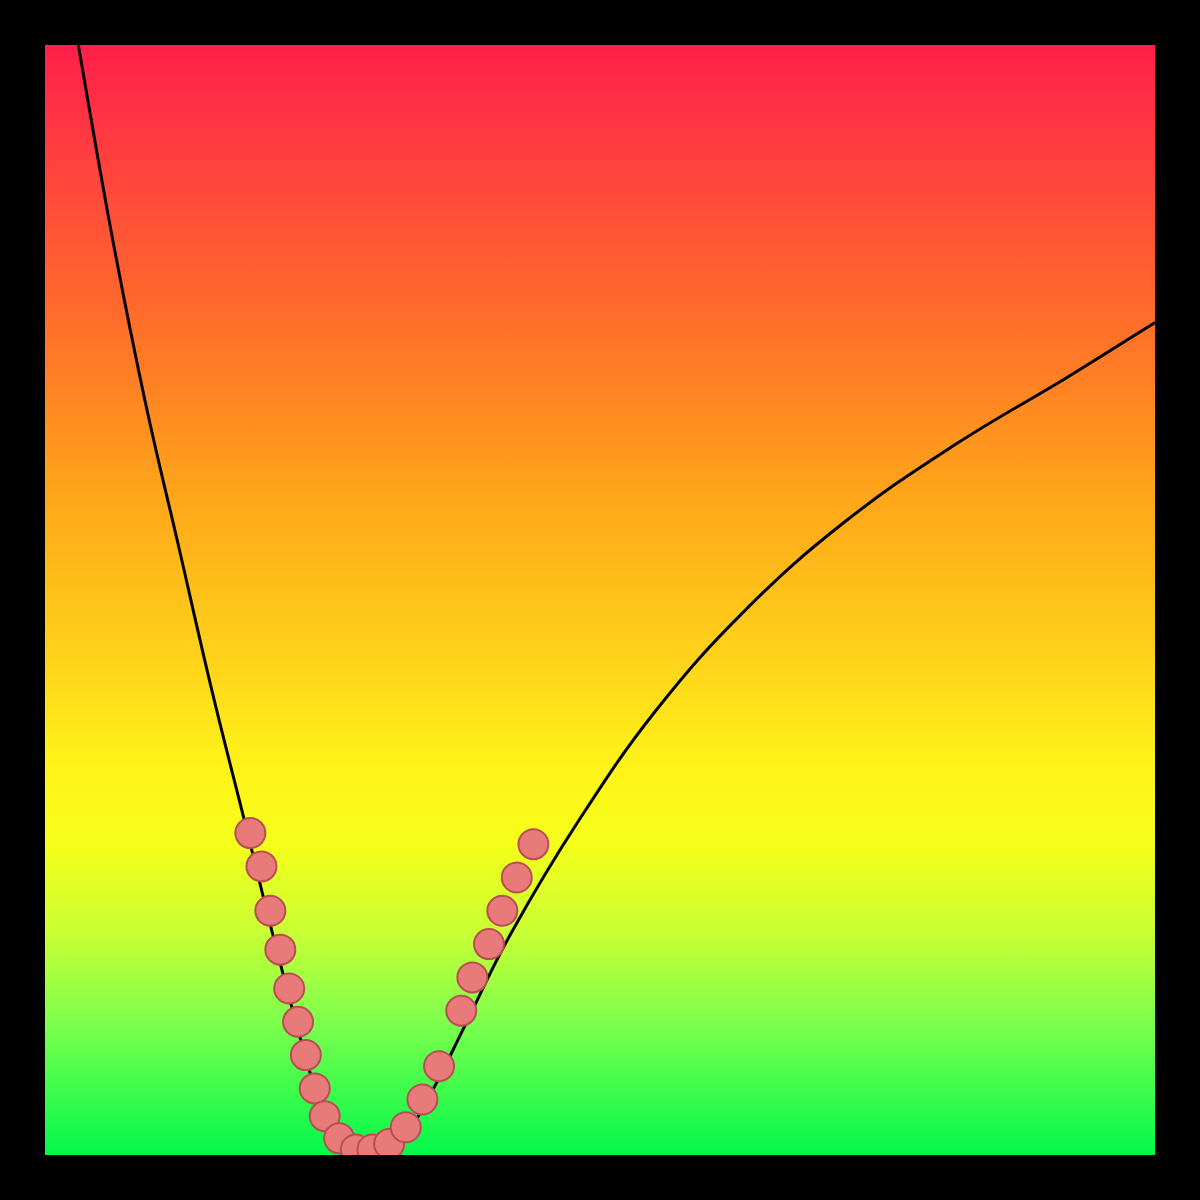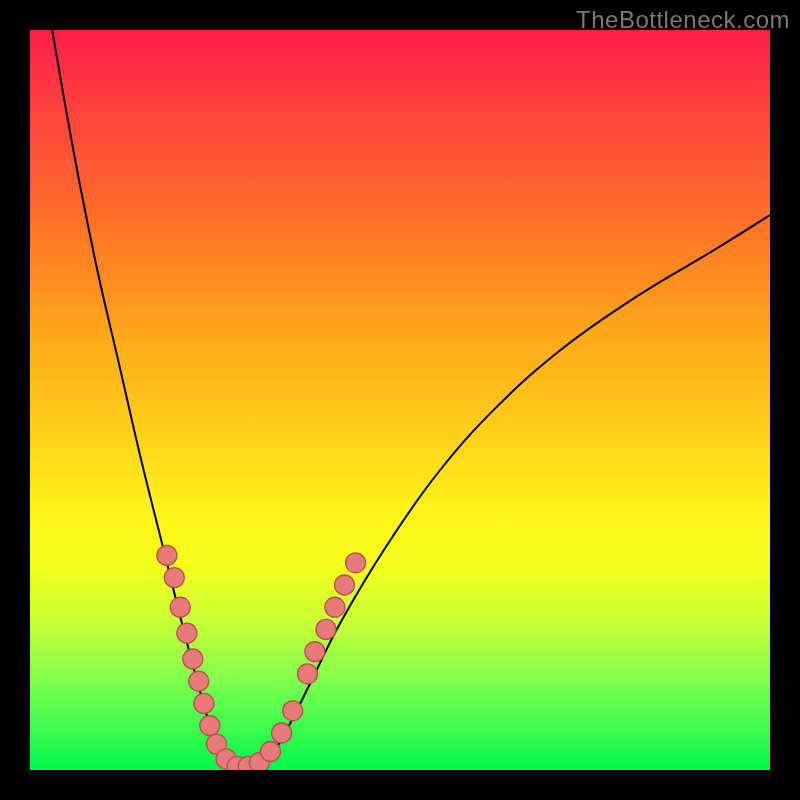--- a/index.html
+++ b/index.html
@@ -50,21 +50,20 @@
     left: 0;
     top: 0;
     width: 740px;
     height: 740px;
   }
 </style>
 </head>
 <body>
 
 <div class="outer">
-  <div class="watermark">TheBottleneck.com</div>
   <div class="plot-area">
     <svg class="curves" viewBox="0 0 100 100" preserveAspectRatio="none">
       <g id="curve-layer">
           <path d="M 3.00 0.00 C 3.60 3.40, 4.80 10.60, 6.00 17.00 C 7.20 23.40, 7.80 26.40, 9.00 32.00 C 10.20 37.60, 10.80 39.80, 12.00 45.00 C 13.20 50.20, 13.80 53.00, 15.00 58.00 C 16.20 63.00, 16.80 65.20, 18.00 70.00 C 19.20 74.80, 19.80 77.40, 21.00 82.00 C 22.20 86.60, 23.00 89.60, 24.00 93.00 C 25.00 96.40, 25.20 97.60, 26.00 99.00 C 26.80 100.40, 27.20 99.80, 28.00 100.00 C 28.80 100.20, 29.20 100.20, 30.00 100.00 C 30.80 99.80, 31.00 100.20, 32.00 99.00 C 33.00 97.80, 33.80 96.20, 35.00 94.00 C 36.20 91.80, 36.60 90.80, 38.00 88.00 C 39.40 85.20, 40.00 83.60, 42.00 80.00 C 44.00 76.40, 45.40 74.00, 48.00 70.00 C 50.60 66.00, 52.00 63.80, 55.00 60.00 C 58.00 56.20, 59.60 54.40, 63.00 51.00 C 66.40 47.60, 68.20 46.00, 72.00 43.00 C 75.80 40.00, 78.00 38.60, 82.00 36.00 C 86.00 33.40, 88.40 32.20, 92.00 30.00 C 95.60 27.80, 98.40 26.00, 100.00 25.00" fill="none" stroke="#000000" stroke-width="2" vector-effect="non-scaling-stroke"></path>
         </g>
       <g id="dots-layer">
           <circle cx="18.50" cy="71.00" r="1.35" fill="#e97a7a" stroke="#b84e52" stroke-width="0.18"></circle>
           <circle cx="19.50" cy="74.00" r="1.35" fill="#e97a7a" stroke="#b84e52" stroke-width="0.18"></circle>
           <circle cx="20.30" cy="78.00" r="1.35" fill="#e97a7a" stroke="#b84e52" stroke-width="0.18"></circle>
           <circle cx="21.20" cy="81.50" r="1.35" fill="#e97a7a" stroke="#b84e52" stroke-width="0.18"></circle>

